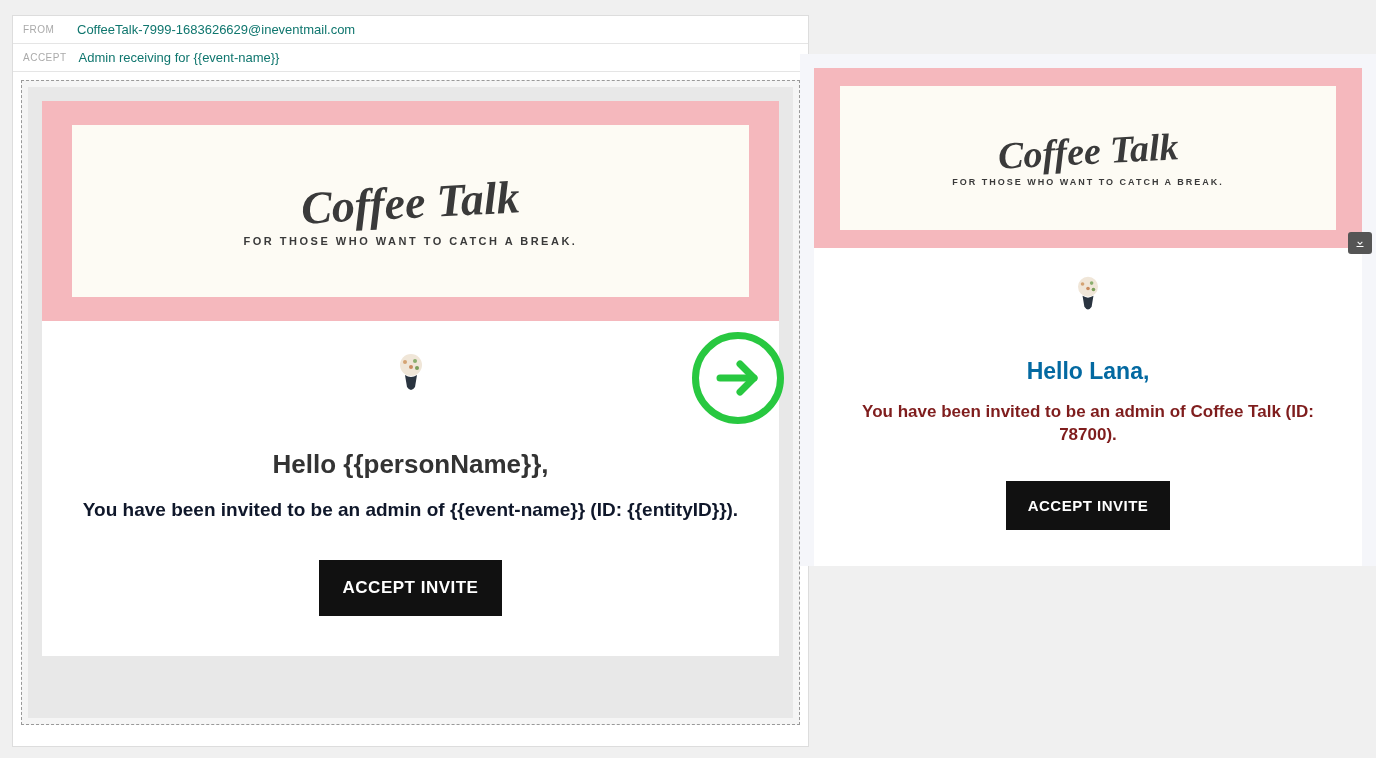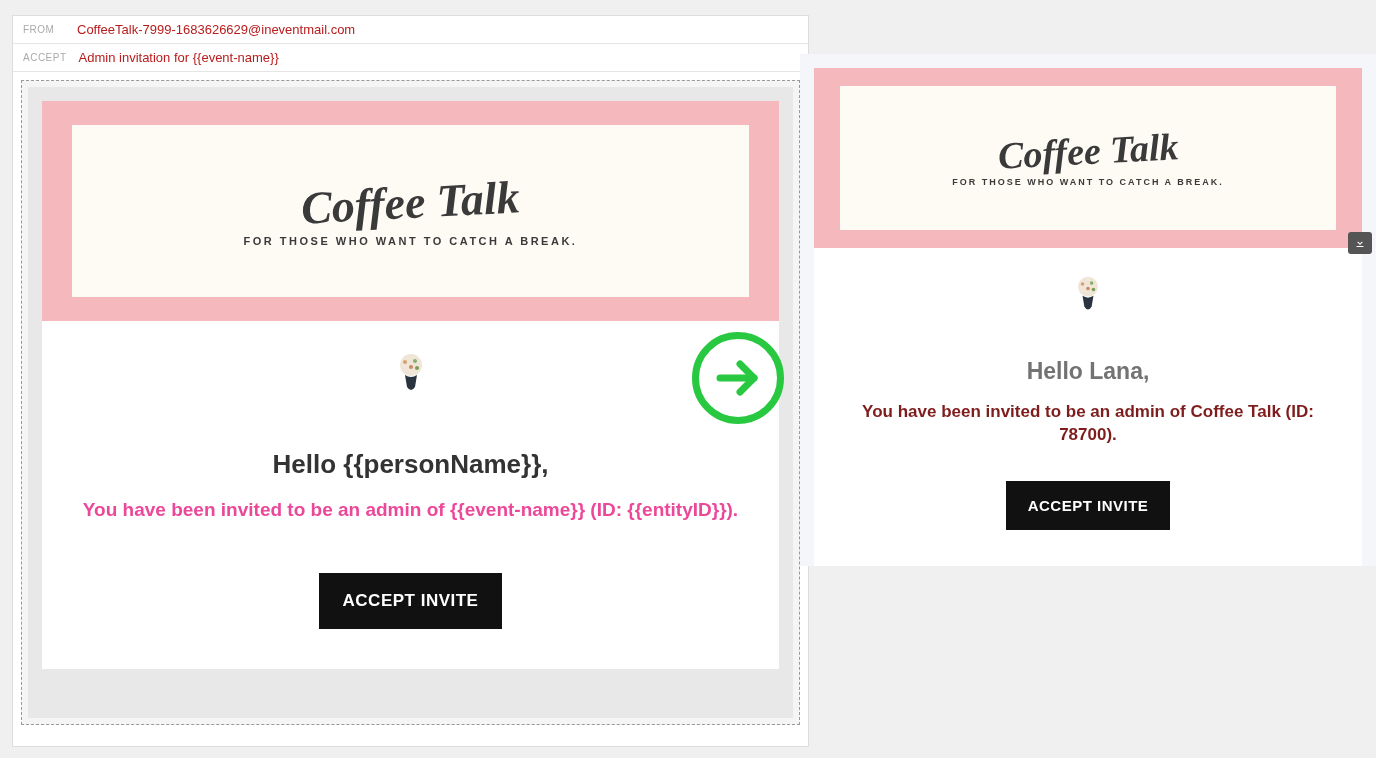--- a/index.html
+++ b/index.html
@@ -28,21 +28,21 @@
       gap: 12px;
     }
     .email-header-label {
       color: #aaa;
       font-size: 10px;
       letter-spacing: 0.5px;
       font-weight: 400;
       min-width: 42px;
     }
     .email-header-value {
-      color: #b91c1c;
+      color: #0f766e;
       font-size: 13px;
     }
     .editor-area {
       margin: 8px;
       border: 1px dashed #999;
       padding: 6px;
       background: #f5f5f5;
       height: 645px;
     }
     .editor-content {
@@ -96,23 +96,23 @@
     .logo-small svg { width: 100%; height: 100%; }
     .greeting {
       font-size: 26px;
       font-weight: 700;
       color: #333;
       margin-bottom: 18px;
     }
     .invite-text {
       font-size: 19px;
       font-weight: 700;
-      color: #ec4899;
+      color: #0f172a;
       line-height: 1.3;
-      margin-bottom: 50px;
+      margin-bottom: 37px;
     }
     .accept-btn {
       background: #111;
       color: #fff;
       border: none;
       padding: 18px 24px;
       font-size: 17px;
       font-weight: 700;
       letter-spacing: 0.5px;
       cursor: pointer;
@@ -155,21 +155,21 @@
       justify-content: center;
       color: #fff;
       font-size: 12px;
       cursor: pointer;
     }
     .email-body-right {
       padding: 26px 30px 36px;
       text-align: center;
     }
     .logo-small-r { width: 40px; height: 40px; margin: 0 auto 44px; }
-    .greeting-r { font-size: 23px; font-weight: 700; color: #737373; margin-bottom: 16px; }
+    .greeting-r { font-size: 23px; font-weight: 700; color: #0369a1; margin-bottom: 16px; }
     .invite-text-r { font-size: 17px; font-weight: 700; color: #7f1d1d; line-height: 1.35; margin-bottom: 34px; }
     .accept-btn-r { background: #111; color: #fff; border: none; padding: 16px 22px; font-size: 15px; font-weight: 700; letter-spacing: 0.5px; cursor: pointer; }
     .footer-text {
       font-size: 10px;
       color: #888;
       text-align: center;
       padding: 10px 0 6px;
     }
     .footer-text a { color: #2a6fc9; text-decoration: underline; }
 
@@ -191,21 +191,21 @@
 </head>
 <body>
 
 <div class="left-panel">
   <div class="email-header-row">
     <span class="email-header-label">FROM</span>
     <span class="email-header-value">CoffeeTalk-7999-1683626629@ineventmail.com</span>
   </div>
   <div class="email-header-row">
     <span class="email-header-label">ACCEPT</span>
-    <span class="email-header-value">Admin invitation for {{event-name}}</span>
+    <span class="email-header-value">Admin receiving for {{event-name}}</span>
   </div>
 
   <div class="editor-area">
     <div class="editor-content">
       <div class="banner-left">
         <div class="banner-inner">
           <div class="brand-script">Coffee Talk</div>
           <div class="brand-sub">FOR THOSE WHO WANT TO CATCH A BREAK.</div>
         </div>
       </div>

